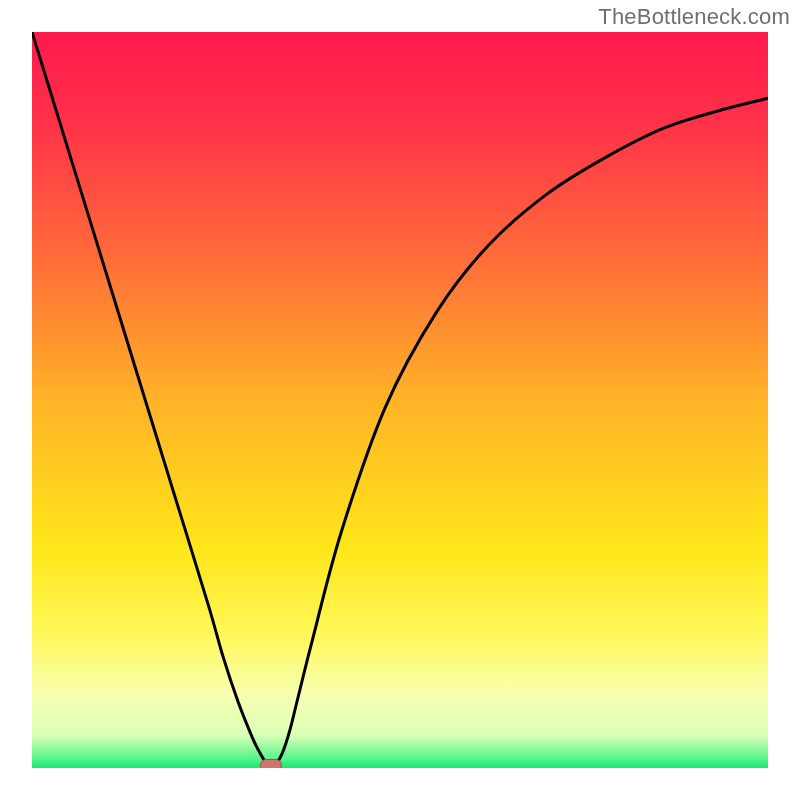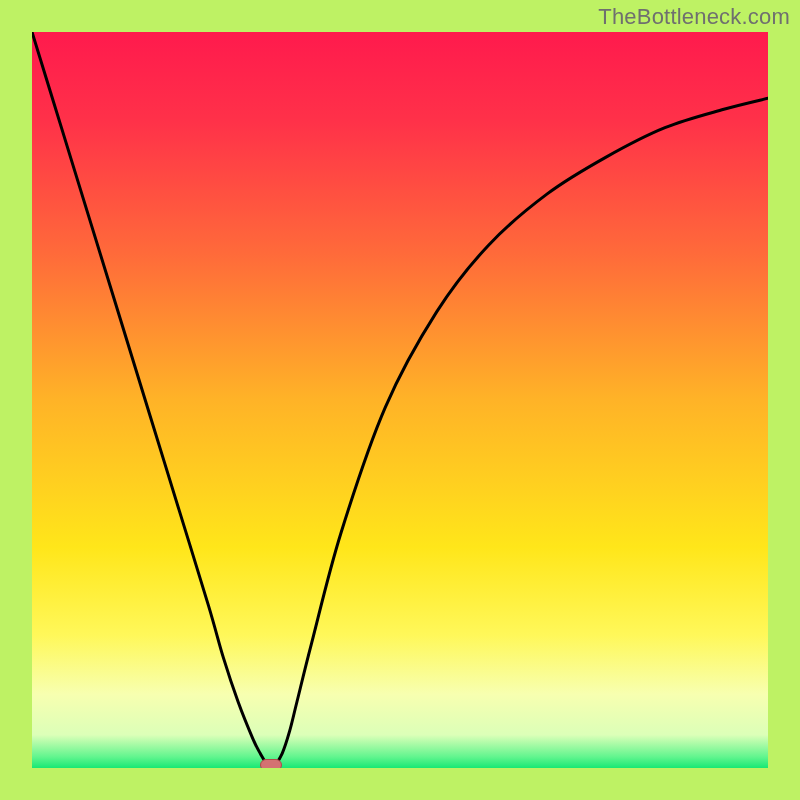--- a/index.html
+++ b/index.html
@@ -2,21 +2,21 @@
 <html><head>
 <meta charset="utf-8">
 <style>
   * { margin: 0; padding: 0; box-sizing: border-box; }
   html, body { width: 800px; height: 800px; overflow: hidden; }
   body { background: #000; position: relative; font-family: Arial, Helvetica, sans-serif; }
   .frame {
     position: absolute;
     top: 0; left: 0;
     width: 800px; height: 800px;
-    background: #bef264;
+    background: #ffffff;
   }
   .plot-area {
     position: absolute;
     top: 32px;
     left: 32px;
     width: 736px;
     height: 736px;
     overflow: hidden;
   }
   .gradient {

